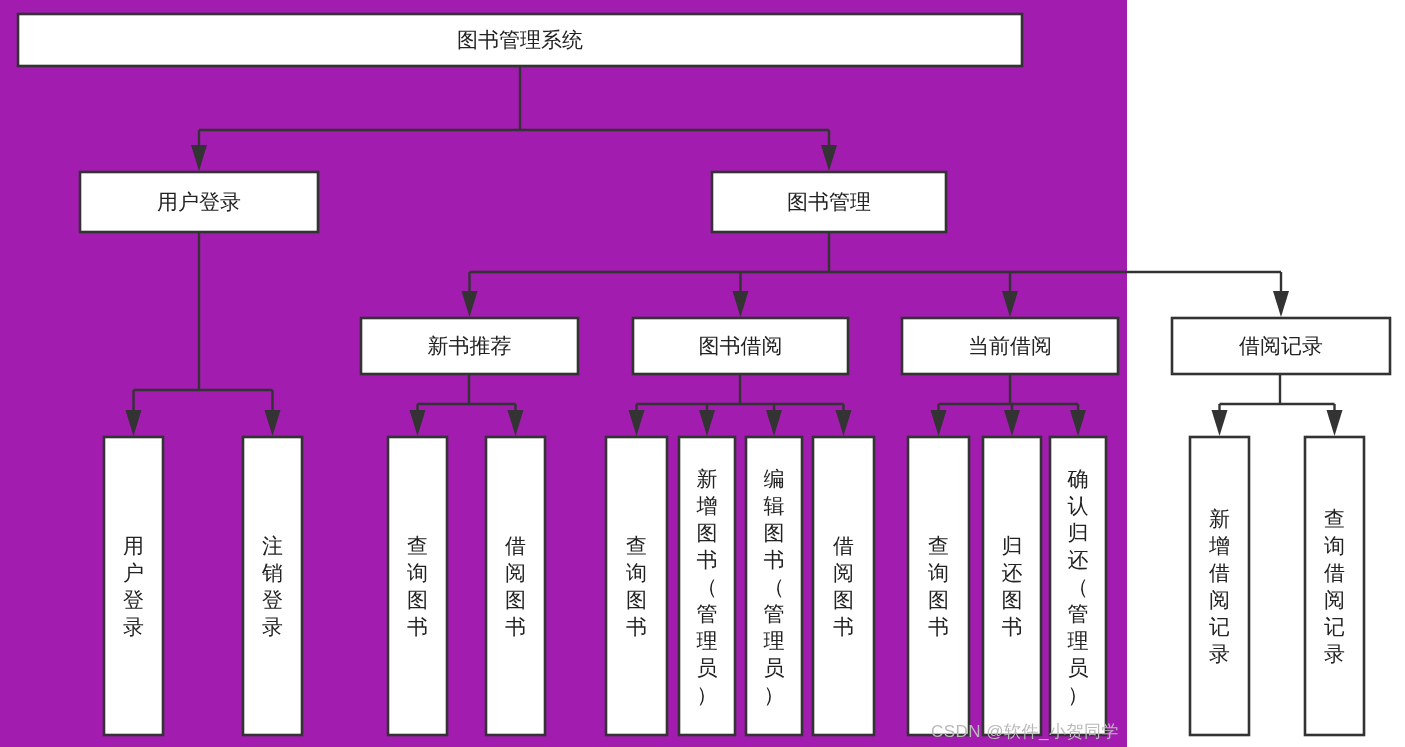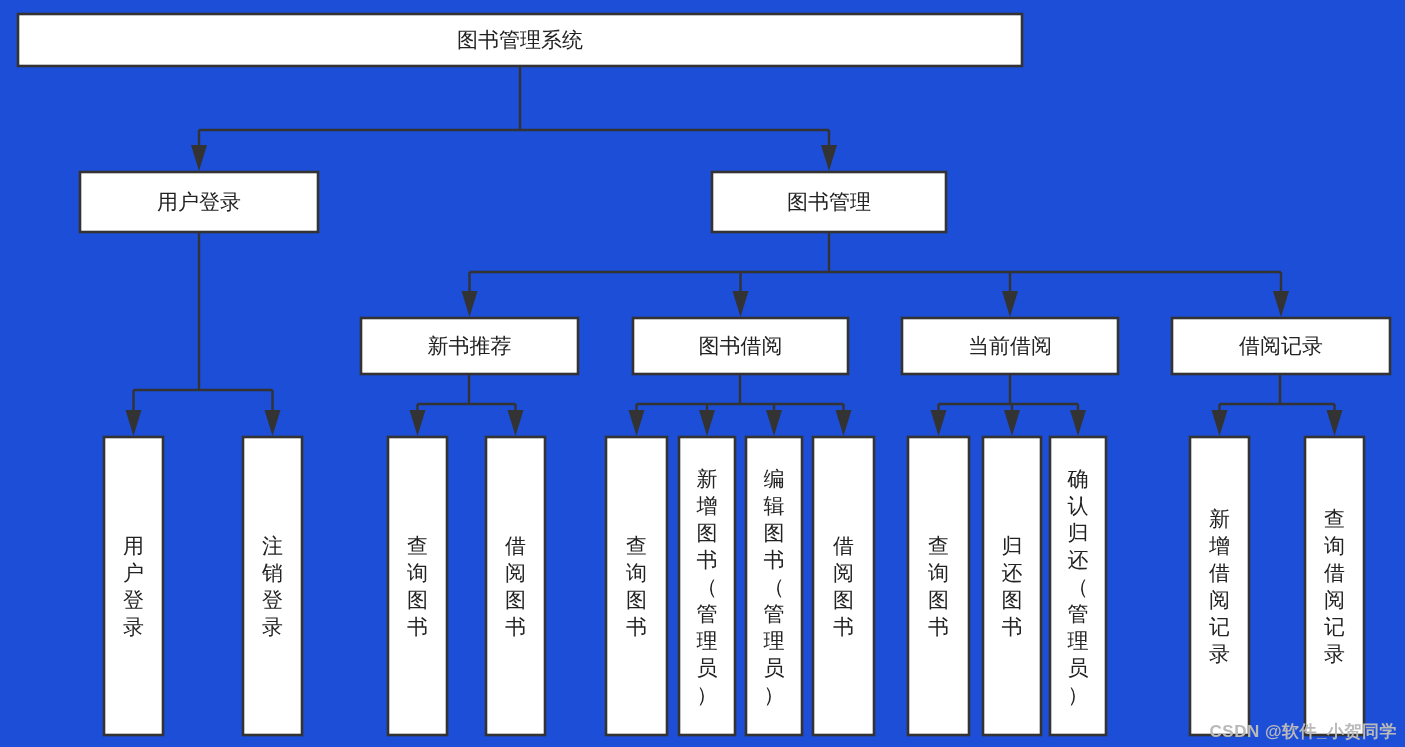--- a/index.html
+++ b/index.html
@@ -9,23 +9,23 @@
     background: #ffffff;
   }
   body {
     width: 1405px;
     height: 747px;
     font-family: "Liberation Sans", "DejaVu Sans", sans-serif;
     overflow: hidden;
   }
   #diagram-root {
     position: relative;
-    width: 1405px;
+    width: 1127px;
     height: 747px;
-    background: #1d4ed8;
+    background: #a21caf;
   }
   svg#tree-svg {
     position: absolute;
     left: 0;
     top: 0;
     width: 1405px;
     height: 747px;
     display: block;
   }
   .node-box {
@@ -59,21 +59,20 @@
   .watermark {
     position: absolute;
     right: 8px;
     bottom: 4px;
     font-family: "Liberation Sans", "DejaVu Sans", sans-serif;
     font-size: 17px;
     color: #b9b9b9;
     letter-spacing: 0.5px;
     white-space: nowrap;
     user-select: none;
-    font-weight: bold;
   }
 </style>
 </head>
 <body>
 
 <div id="diagram-root">
   <svg id="tree-svg" viewBox="0 0 1405 747" xmlns="http://www.w3.org/2000/svg">
     <g id="edge-layer">
         <g>
           <path class="connector" d="M 520 66 L 520 130"></path>

